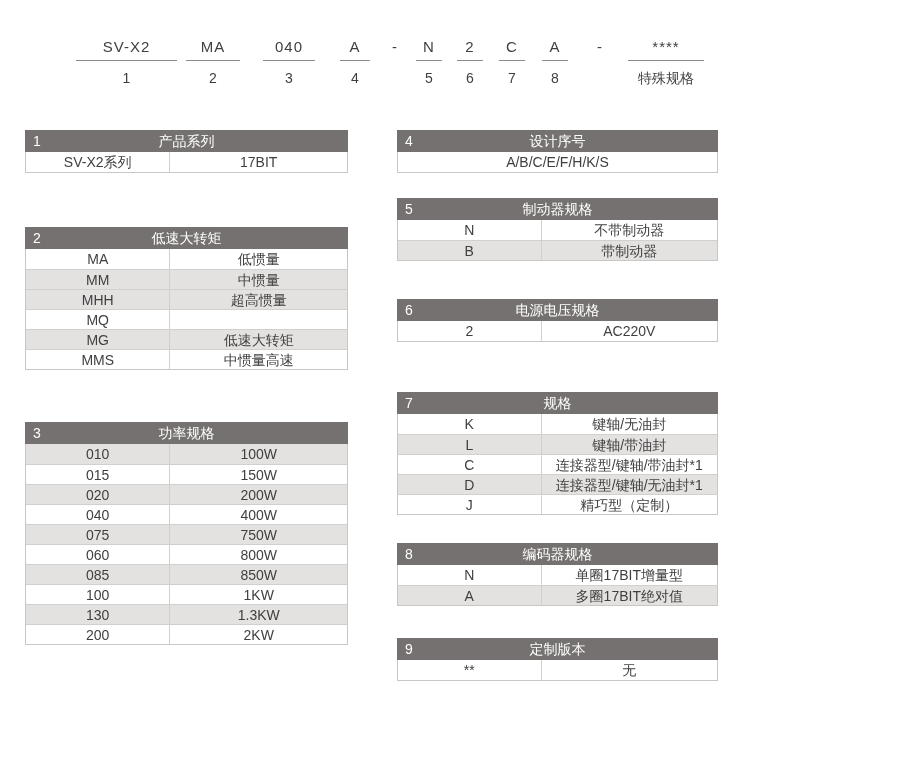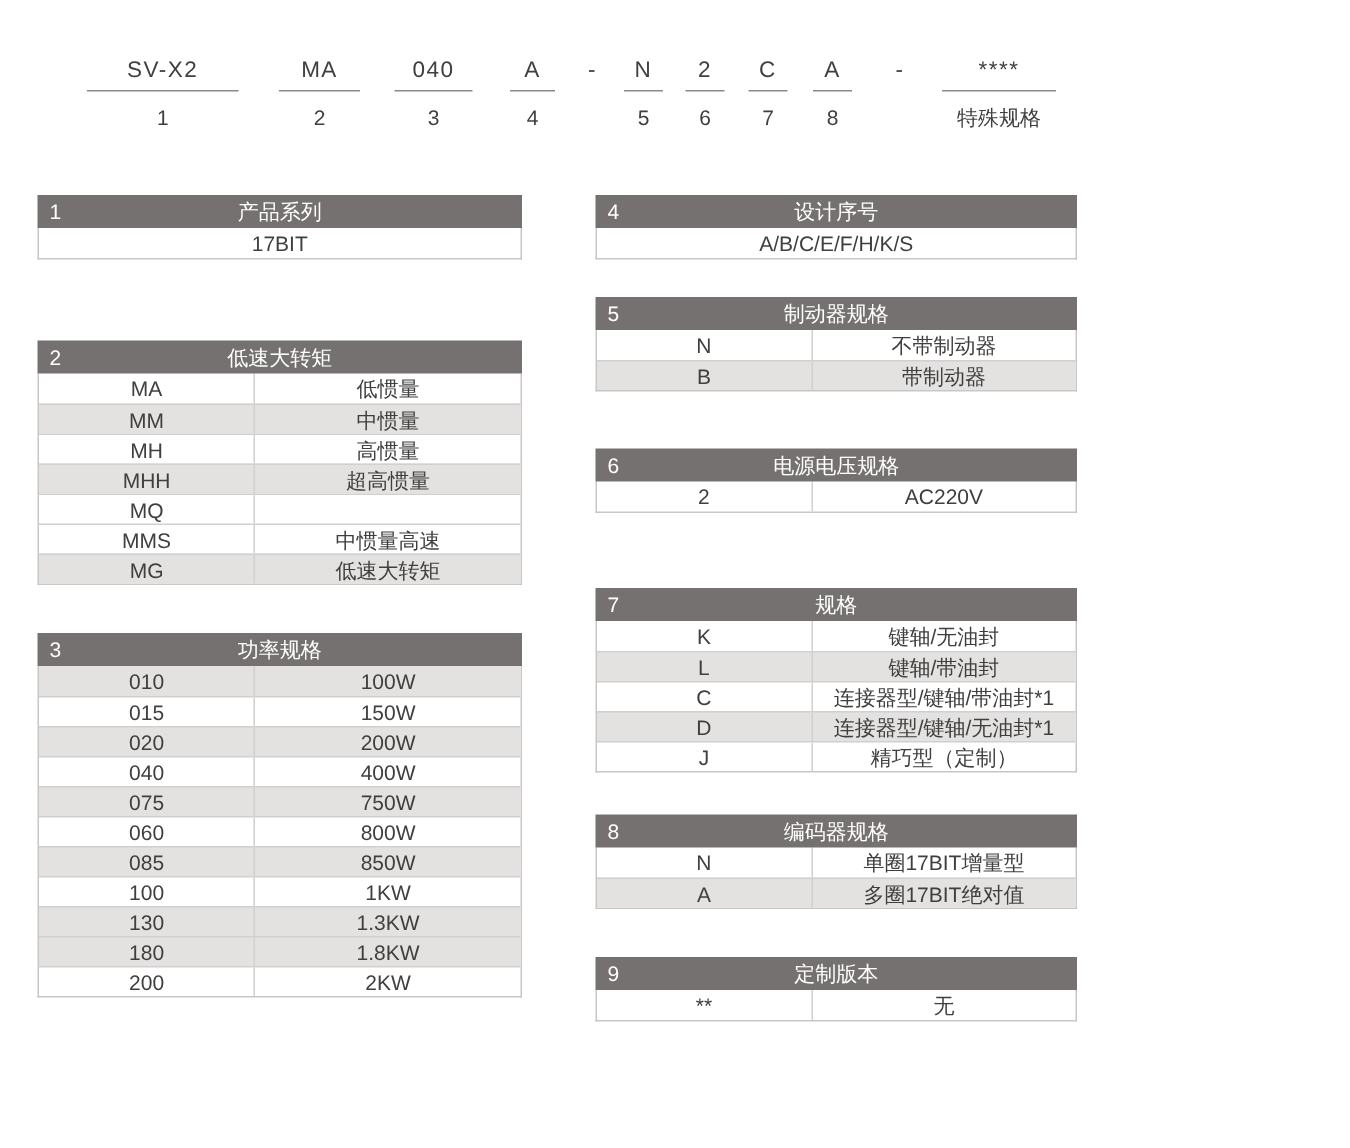--- a/index.html
+++ b/index.html
@@ -24,21 +24,21 @@
   .cell { font-size:14px; text-align:center; overflow:hidden; white-space:nowrap; }
   .cell.c1 { width:45%; border-right:1px solid #d2d0cf; box-sizing:border-box; }
   .cell.c2 { flex:1; }
   .cell.full { width:100%; }
 </style>
 </head>
 <body>
 
 <div class="page">
 
-  <div class="seg" style="left:58px;width:101px;">
+  <div class="seg" style="left:76px;width:101px;">
     <div class="seg-code underlined">SV-X2</div>
     <div class="seg-num">1</div>
   </div>
   <div class="seg" style="left:186px;width:54px;">
     <div class="seg-code underlined">MA</div>
     <div class="seg-num">2</div>
   </div>
   <div class="seg" style="left:263px;width:52px;">
     <div class="seg-code underlined">040</div>
     <div class="seg-num">3</div>
@@ -74,58 +74,55 @@
     <div class="seg-num">特殊规格</div>
   </div>
 
   <div class="table" style="left:25px;top:130px;width:323px;">
     <div class="t-head">
       <span class="t-num">1</span>
       <span class="t-title">产品系列</span>
     </div>
     <div class="t-body">
         <div class="trow">
+          <div class="cell c1">SV-X2系列</div>
           <div class="cell c2">17BIT</div>
         </div>
       </div>
   </div>
 
   <div class="table" style="left:25px;top:227px;width:323px;">
     <div class="t-head">
       <span class="t-num">2</span>
       <span class="t-title">低速大转矩</span>
     </div>
     <div class="t-body">
         <div class="trow">
           <div class="cell c1">MA</div>
           <div class="cell c2">低惯量</div>
         </div>
         <div class="trow alt">
           <div class="cell c1">MM</div>
           <div class="cell c2">中惯量</div>
         </div>
-        <div class="trow">
-          <div class="cell c1">MH</div>
-          <div class="cell c2">高惯量</div>
-        </div>
         <div class="trow alt">
           <div class="cell c1">MHH</div>
           <div class="cell c2">超高惯量</div>
         </div>
         <div class="trow">
           <div class="cell c1">MQ</div>
         </div>
+        <div class="trow alt">
+          <div class="cell c1">MG</div>
+          <div class="cell c2">低速大转矩</div>
+        </div>
         <div class="trow">
           <div class="cell c1">MMS</div>
           <div class="cell c2">中惯量高速</div>
         </div>
-        <div class="trow alt">
-          <div class="cell c1">MG</div>
-          <div class="cell c2">低速大转矩</div>
-        </div>
       </div>
   </div>
 
   <div class="table" style="left:25px;top:422px;width:323px;">
     <div class="t-head">
       <span class="t-num">3</span>
       <span class="t-title">功率规格</span>
     </div>
     <div class="t-body">
         <div class="trow alt">
@@ -157,24 +154,20 @@
           <div class="cell c2">850W</div>
         </div>
         <div class="trow">
           <div class="cell c1">100</div>
           <div class="cell c2">1KW</div>
         </div>
         <div class="trow alt">
           <div class="cell c1">130</div>
           <div class="cell c2">1.3KW</div>
         </div>
-        <div class="trow alt">
-          <div class="cell c1">180</div>
-          <div class="cell c2">1.8KW</div>
-        </div>
         <div class="trow">
           <div class="cell c1">200</div>
           <div class="cell c2">2KW</div>
         </div>
       </div>
   </div>
 
   <div class="table" style="left:397px;top:130px;width:321px;">
     <div class="t-head">
       <span class="t-num">4</span>

